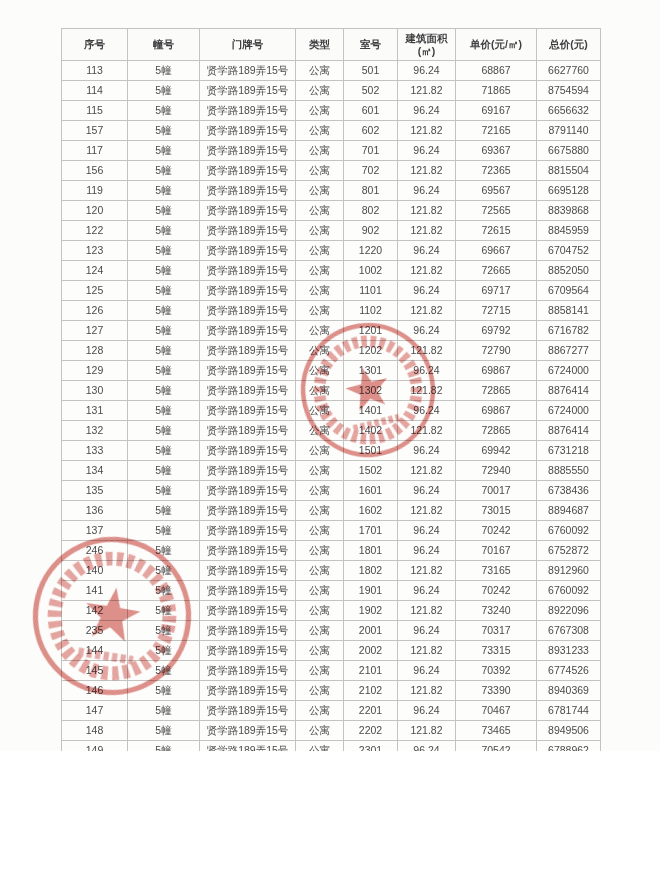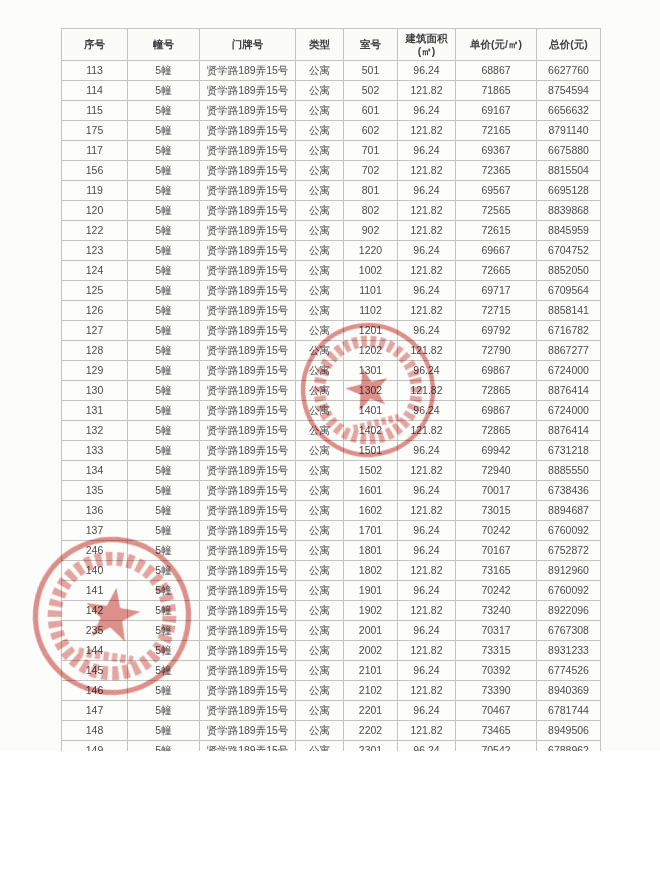--- a/index.html
+++ b/index.html
@@ -103,21 +103,21 @@
       <td>115</td>
       <td>5幢</td>
       <td>贤学路189弄15号</td>
       <td>公寓</td>
       <td>601</td>
       <td>96.24</td>
       <td>69167</td>
       <td>6656632</td>
     </tr>
         <tr>
-      <td>175</td>
+      <td>157</td>
       <td>5幢</td>
       <td>贤学路189弄15号</td>
       <td>公寓</td>
       <td>602</td>
       <td>121.82</td>
       <td>72165</td>
       <td>8791140</td>
     </tr>
         <tr>
       <td>117</td>

